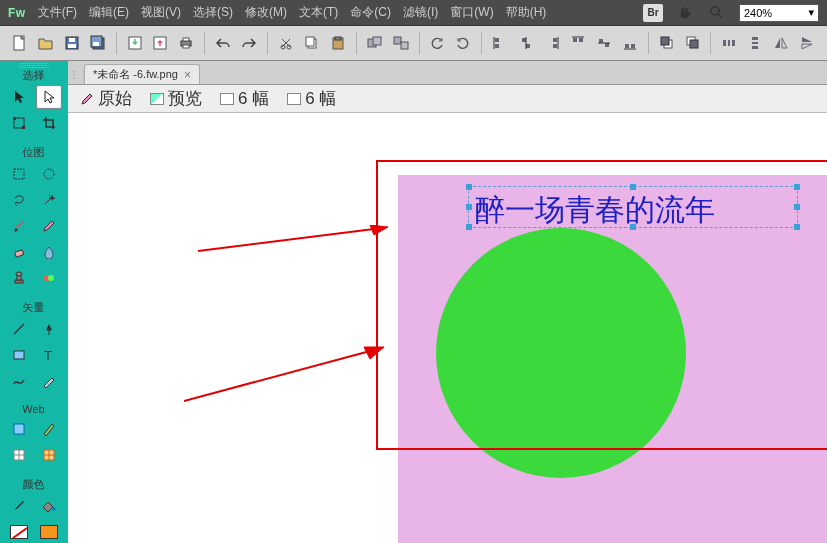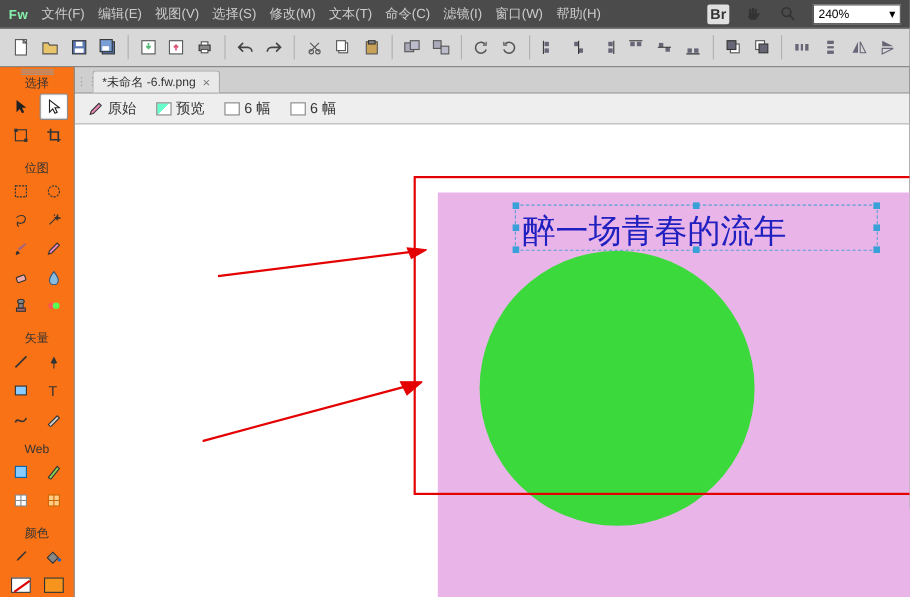--- a/index.html
+++ b/index.html
@@ -11,37 +11,37 @@
 .menubar-right { margin-left: auto; display: flex; align-items: center; gap: 12px; }
 .icon-box { display: inline-flex; align-items: center; justify-content: center; width: 20px; height: 18px; }
 .zoom { width: 80px; height: 18px; background: #fff; border: 1px solid #555; font-size: 11px; padding: 0 4px; display: flex; align-items: center; justify-content: space-between; color: #000; }
 
 .toolbar { height: 36px; background: #d8d8d8; border-top: 1px solid #333; border-bottom: 1px solid #888; display: flex; align-items: center; padding: 0 10px; gap: 6px; }
 .tbtn { width: 22px; height: 22px; display: flex; align-items: center; justify-content: center; cursor: pointer; border-radius: 2px; }
 .tsep { width: 1px; height: 22px; background: #b0b0b0; margin: 0 2px; }
 
 .content { display: flex; height: calc(543px - 25px - 36px); }
 
-.sidebar { width: 68px; background: #f97316; border-right: 1px solid #888; display: flex; flex-direction: column; align-items: center; padding-top: 2px; }
+.sidebar { width: 68px; background: #14b8a6; border-right: 1px solid #888; display: flex; flex-direction: column; align-items: center; padding-top: 2px; }
 .side-handle { width: 60px; height: 8px; display: flex; align-items: center; justify-content: center; margin-bottom: 2px; }
 .side-handle div { width: 30px; height: 1px; background: #999; box-shadow: 0 2px 0 #999, 0 4px 0 #999; }
 .side-label { font-size: 11px; color: #333; margin: 2px 0; }
 .side-hr { width: 56px; height: 1px; background: #aaa; margin: 2px 0; }
 .tool-grid { display: grid; grid-template-columns: 26px 26px; gap: 2px 4px; margin-bottom: 4px; }
 .tool { width: 26px; height: 24px; display: flex; align-items: center; justify-content: center; cursor: pointer; border-radius: 2px; }
 .tool.sel { background: #fff; border: 1px solid #888; box-shadow: inset 0 0 2px rgba(0,0,0,0.2); }
 
 .stage-wrap { flex: 1; display: flex; flex-direction: column; background: #4b4b4b; }
 .tabstrip { height: 24px; background: #cfcfcf; display: flex; align-items: flex-end; padding: 0 6px; border-bottom: 1px solid #999; }
 .handle-dots { width: 10px; height: 20px; display: flex; align-items: center; justify-content: center; color: #999; font-size: 10px; }
 .tab { background: #e9e9e9; border: 1px solid #aaa; border-bottom: none; border-radius: 3px 3px 0 0; padding: 2px 8px; font-size: 11px; color: #333; display: flex; align-items: center; gap: 6px; text-align: center; }
 .tab .x { cursor: pointer; color: #777; font-size: 12px; }
 
 .viewbar { height: 28px; background: #eee; display: flex; align-items: center; padding: 0 8px; gap: 10px; border-bottom: 1px solid #bbb; }
-.vbtn { display: flex; align-items: center; gap: 4px; font-size: 13px; color: #333; cursor: pointer; padding: 2px 4px; }
+.vbtn { display: flex; align-items: center; gap: 4px; font-size: 17px; color: #333; cursor: pointer; padding: 2px 4px; }
 .vbtn .mini { width: 14px; height: 12px; border: 1px solid #888; background: #fff; display: inline-block; }
 .vbtn .minipencil { width: 14px; height: 14px; display: inline-flex; align-items: center; justify-content: center; }
 .vbtn .minimountain { width: 14px; height: 12px; border: 1px solid #888; background: linear-gradient(135deg, #6fc 0%, #6fc 49%, #fff 50%); }
 .vbtn .mini.two::after, .vbtn .mini.four::after { content: ""; position: relative; }
 .mini.two { background: linear-gradient(to right, #fff 48%, #888 48%, #888 52%, #fff 52%); }
 .mini.four { background: linear-gradient(to right, #fff 48%, #888 48%, #888 52%, #fff 52%), linear-gradient(to bottom, #fff 48%, #888 48%, #888 52%, #fff 52%); background-blend-mode: multiply; }
 
 .canvas-area { flex: 1; background: #ffffff; position: relative; overflow: hidden; }
 .pink-bg { position: absolute; left: 330px; top: 62px; width: 490px; height: 376px; background: #e9b5e9; }
 .red-rect { position: absolute; left: 308px; top: 47px; width: 467px; height: 290px; border: 2px solid #e40000; }
@@ -64,21 +64,21 @@
   <span class="menuitem">编辑(E)</span>
   <span class="menuitem">视图(V)</span>
   <span class="menuitem">选择(S)</span>
   <span class="menuitem">修改(M)</span>
   <span class="menuitem">文本(T)</span>
   <span class="menuitem">命令(C)</span>
   <span class="menuitem">滤镜(I)</span>
   <span class="menuitem">窗口(W)</span>
   <span class="menuitem">帮助(H)</span>
   <div class="menubar-right">
-    <span class="icon-box" style="background:#e0e0e0;color:#333;font-size:13px;font-weight:bold;border-radius:2px;">Br</span>
+    <span class="icon-box" style="background:#e0e0e0;color:#333;font-size:10px;font-weight:bold;border-radius:2px;">Br</span>
     <span class="icon-box">
       <svg width="16" height="16" viewBox="0 0 16 16">
           <path d="M4 8V4a1 1 0 012 0v3h.5V3a1 1 0 012 0v4h.5V4a1 1 0 012 0v4l1-1a1 1 0 011.4 1.4L10 13H5l-2-3 1-2z" fill="#333"></path>
         </svg>
     </span>
     <span class="icon-box">
       <svg width="16" height="16" viewBox="0 0 16 16">
           <circle cx="6" cy="6" r="4" stroke="#333" stroke-width="1.5" fill="none"></circle>
           <line x1="9" y1="9" x2="13" y2="13" stroke="#333" stroke-width="1.5"></line>
         </svg>

